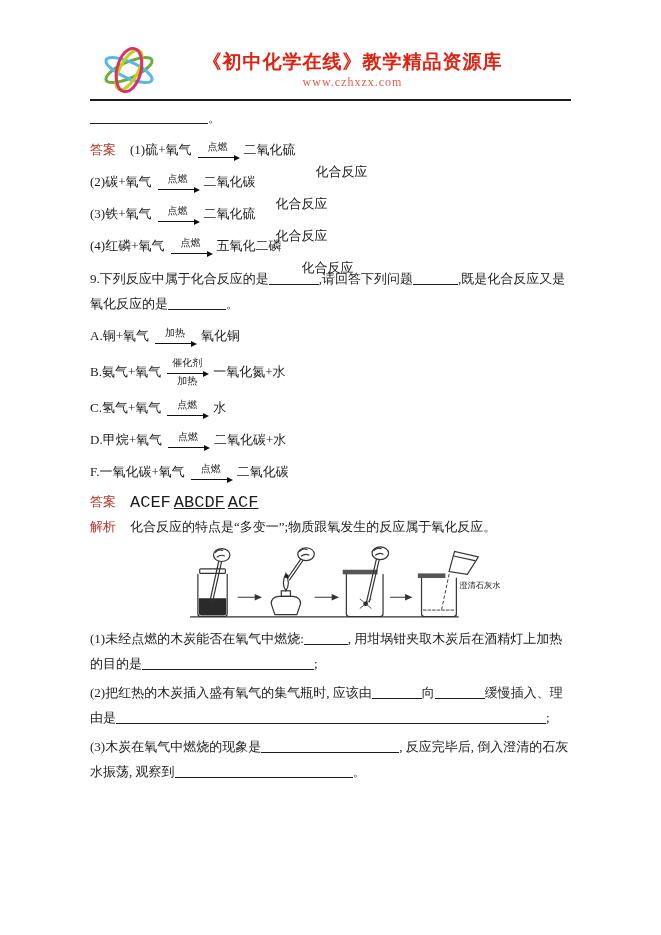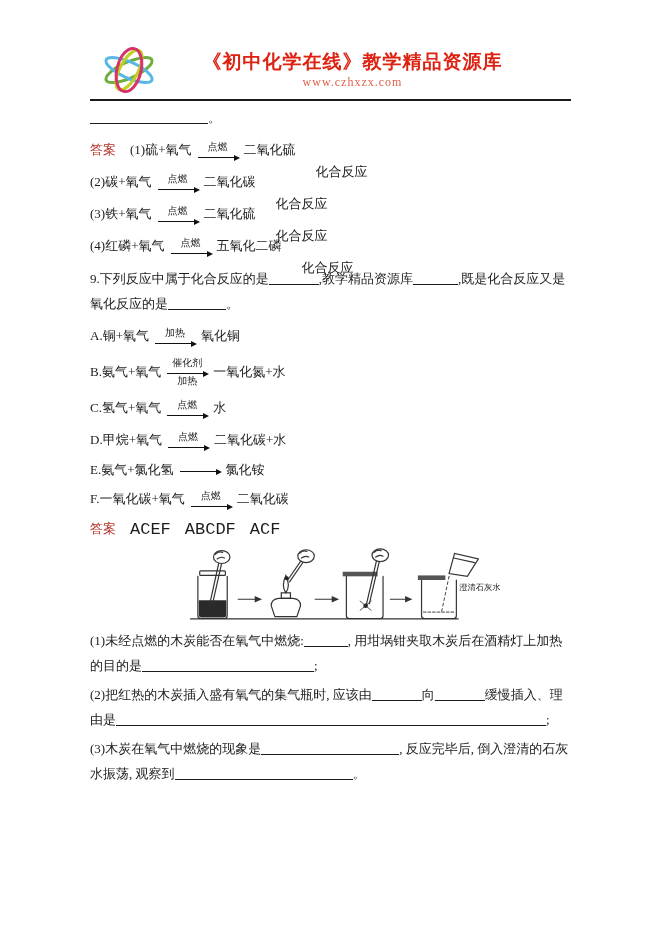--- a/index.html
+++ b/index.html
@@ -26,21 +26,21 @@
   .rxn{display:inline-flex;flex-direction:column;align-items:center;margin:0 6px;line-height:1;}
   .cond{font-size:10px;padding:0 2px 1px 2px;color:#1c1c1c;}
   .cond.bot{padding:2px 2px 0 2px;}
   .cond:empty{display:none;}
   .shaft{position:relative;width:40px;height:4px;border-bottom:1px solid #111;}
   .shaft::after{content:"";position:absolute;right:-2px;bottom:-3.5px;width:0;height:0;
                 border-left:6px solid #111;border-top:3px solid transparent;border-bottom:3px solid transparent;}
   .rtype{margin-left:20px;margin-top:44px;}
   .ansline{height:24px;display:flex;align-items:center;margin-top:2px;}
   .mono{font-family:"Liberation Mono","DejaVu Sans Mono",monospace;font-size:17px;}
-  .mono + .mono{margin-left:14px;}
+  .mono + .mono{margin-left:3px;text-decoration:underline;}
   
   .diagram{display:block;margin:6px 0 2px 96px;}
   .diagram text{font-family:inherit;}
 </style>
 </head>
 <body>
 
 <div class="page">
 
   <div class="hdr">
@@ -92,21 +92,21 @@
   <div class="rline">
     <span>(4)红磷+氧气</span>
     <span class="rxn">
         <span class="cond">点燃</span>
         <span class="shaft"></span>
       </span>
     <span>五氧化二磷</span>
     <span class="rtype">化合反应</span>
   </div>
 
-  <p class="mt4"><span>9.下列反应中属于化合反应的是</span><span class="blank" style="width:50px"></span><span>,教学精品资源库</span><span class="blank" style="width:45px"></span><span>,既是化合反应又是氧化反应的是</span><span class="blank" style="width:58px"></span><span>。</span></p>
+  <p class="mt4"><span>9.下列反应中属于化合反应的是</span><span class="blank" style="width:50px"></span><span>,请回答下列问题</span><span class="blank" style="width:45px"></span><span>,既是化合反应又是氧化反应的是</span><span class="blank" style="width:58px"></span><span>。</span></p>
 
   <div class="rline mt4">
     <span>A.铜+氧气</span>
     <span class="rxn">
         <span class="cond">加热</span>
         <span class="shaft"></span>
       </span>
     <span>氧化铜</span>
   </div>
   <div class="rline tall">
@@ -126,43 +126,37 @@
       </span>
     <span>水</span>
   </div>
   <div class="rline">
     <span>D.甲烷+氧气</span>
     <span class="rxn">
         <span class="cond">点燃</span>
         <span class="shaft"></span>
       </span>
     <span>二氧化碳+水</span>
-  </div>
-  <div class="rline" style="height:27px">
-    <span>E.氨气+氯化氢</span>
-    <span class="rxn">
-        <span class="shaft"></span>
-      </span>
-    <span>氯化铵</span>
   </div>
   <div class="rline">
     <span>F.一氧化碳+氧气</span>
     <span class="rxn">
         <span class="cond">点燃</span>
         <span class="shaft"></span>
       </span>
     <span>二氧化碳</span>
   </div>
 
   <div class="ansline">
     <span class="red lbl">答案</span>
     <span class="mono">ACEF</span>
     <span class="mono">ABCDF</span>
     <span class="mono">ACF</span>
   </div>
+  <p><span class="red lbl">解析</span><span>化合反应的特点是“多变一”;物质跟氧发生的反应属于氧化反应。</span></p>
 
 
   <svg class="diagram" width="318" height="77" viewBox="0 0 345 84">
     <g fill="none" stroke="#333" stroke-width="1.3" stroke-linecap="round">
 
       <line x1="4" y1="78.5" x2="296" y2="78.5"></line>
 
       <g>
         <path d="M12,32 L12,75 Q12,78 15,78 L41,78 Q44,78 44,75 L44,32"></path>
         <rect x="14" y="26" width="28" height="5" rx="1"></rect>

